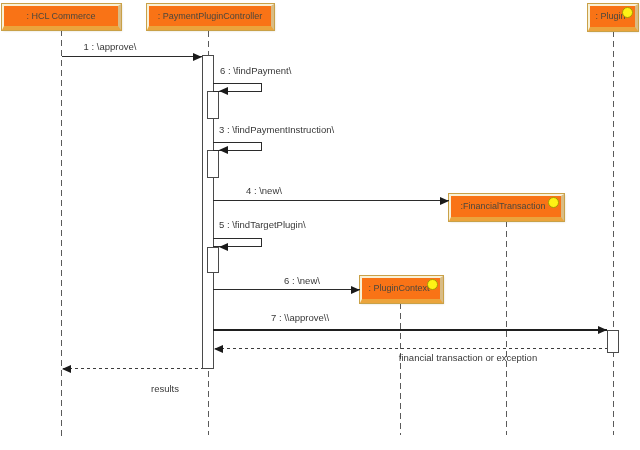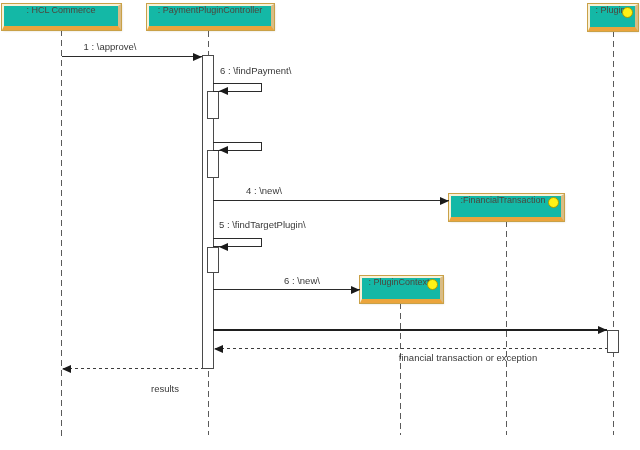--- a/index.html
+++ b/index.html
@@ -14,28 +14,28 @@
     z-index:1;
   }
   
   .act{
     position:absolute;box-sizing:border-box;width:12px;
     background:#ffffff;border:1px solid #4a4a4a;z-index:3;
   }
   
   .obox{
     position:absolute;box-sizing:border-box;
-    background:#14b8a6;
+    background:#f97316;
     border-top:2px solid #F8F1D7;
     border-left:2px solid #F8F1D7;
     border-right:3px solid #D9BC85;
     border-bottom:4px solid #EBA43C;
     outline:1px solid #C9A148;
     box-shadow:1px 1px 2px rgba(120,100,60,0.25);
-    display:flex;justify-content:center;
+    display:flex;align-items:center;justify-content:center;
     z-index:4;
   }
   .obox .olabel{
     font-size:9px;color:#4c473d;white-space:nowrap;line-height:1;
   }
   .ball{
     position:absolute;right:2px;top:1px;width:9px;height:9px;border-radius:50%;
     background:#FFF215;border:1px solid #A79B00;z-index:5;
   }
   
@@ -97,35 +97,37 @@
   </div>
 
   <div class="mlabel center" style="left:50px;top:42px;width:120px;">1 : \approve\</div>
   <div class="mline" style="left:62px;top:56px;width:140px;"></div>
   <div class="arr-r" style="left:193px;top:53px;"></div>
 
   <div class="mlabel" style="left:220px;top:66px;">6 : \findPayment\</div>
   <div class="loopbox" style="left:213px;top:83px;width:49px;height:9px;"></div>
   <div class="arr-l" style="left:219px;top:87px;"></div>
 
+  <div class="mlabel" style="left:219px;top:125px;">3 : \findPaymentInstruction\</div>
   <div class="loopbox" style="left:213px;top:142px;width:49px;height:9px;"></div>
   <div class="arr-l" style="left:219px;top:146px;"></div>
 
   <div class="mlabel" style="left:246px;top:186px;">4 : \new\</div>
   <div class="mline" style="left:213px;top:200px;width:236px;"></div>
   <div class="arr-r" style="left:440px;top:197px;"></div>
 
   <div class="mlabel" style="left:219px;top:220px;">5 : \findTargetPlugin\</div>
   <div class="loopbox" style="left:213px;top:238px;width:49px;height:9px;"></div>
   <div class="arr-l" style="left:219px;top:243px;"></div>
 
   <div class="mlabel" style="left:246px;top:276px;margin-left:38px;">6 : \new\</div>
   <div class="mline" style="left:213px;top:289px;width:147px;"></div>
   <div class="arr-r" style="left:351px;top:286px;"></div>
 
+  <div class="mlabel center" style="left:230px;top:313px;width:140px;">7 : \\approve\\</div>
   <div class="mline thick" style="left:213px;top:329px;width:394px;"></div>
   <div class="arr-r" style="left:598px;top:326px;"></div>
 
   <div class="mline dashed" style="left:215px;top:348px;width:392px;"></div>
   <div class="arr-l" style="left:214px;top:345px;"></div>
   <div class="mlabel center" style="left:358px;top:353px;width:220px;">financial transaction or exception</div>
 
   <div class="mline dashed" style="left:63px;top:368px;width:139px;"></div>
   <div class="arr-l" style="left:62px;top:365px;"></div>
   <div class="mlabel center" style="left:105px;top:384px;width:120px;">results</div>

